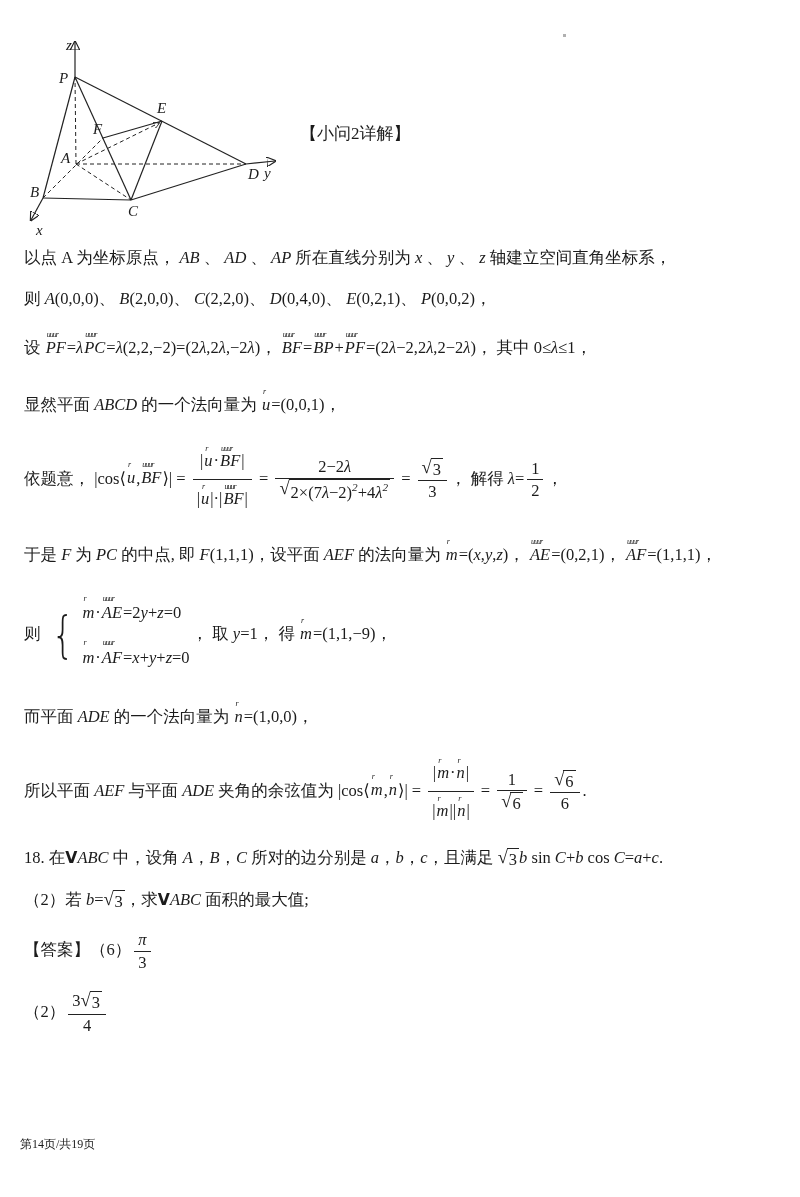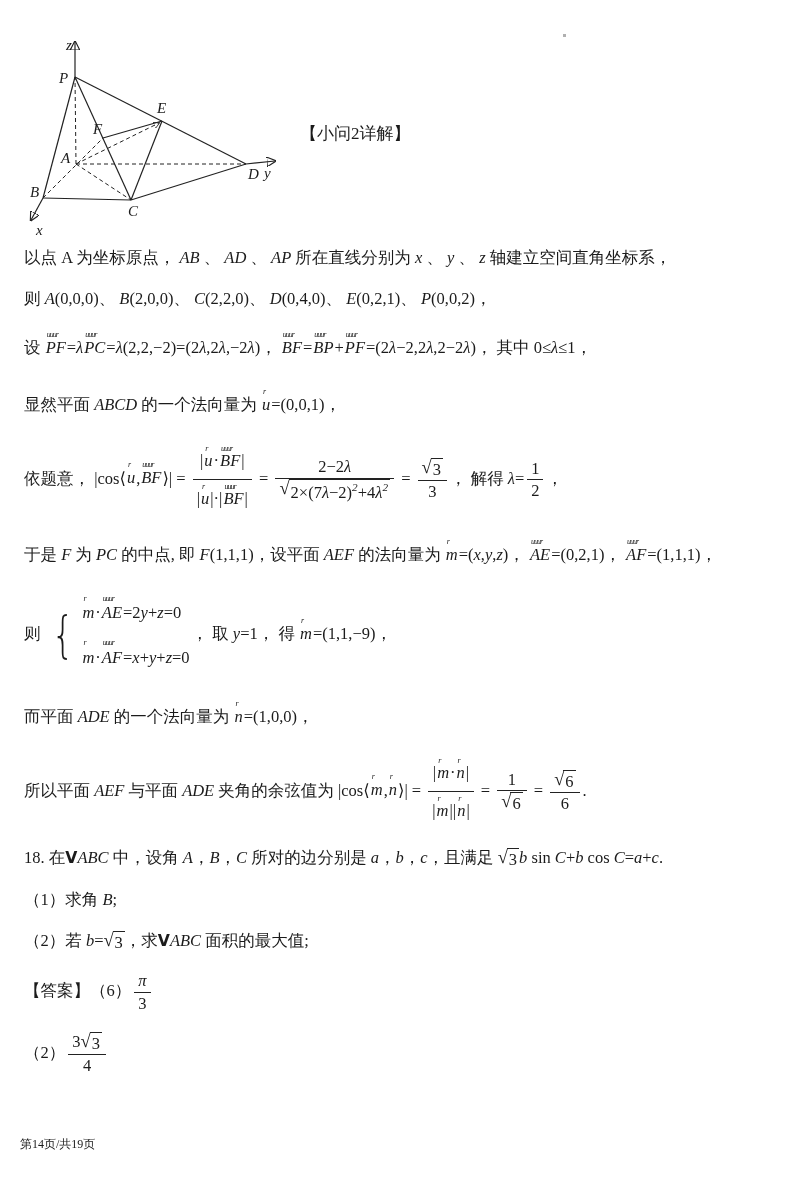--- a/index.html
+++ b/index.html
@@ -114,21 +114,20 @@
               <span class="rsign">√</span>
               <span class="rbar"><span class="mx"><span class="up">6</span></span></span>
             </span></span></span><span class="cn"> = </span><span class="frac"><span class="num"><span class="sqrt">
               <span class="rsign">√</span>
               <span class="rbar"><span class="mx"><span class="up">6</span></span></span>
             </span></span><span class="den"><span class="mx"><span class="up">6</span></span></span></span><span class="cn">.</span></p>
       <p class="line"><span class="cn">18. 在</span><span class="tri">V</span><span class="mx"><span class="it">ABC</span></span><span class="cn"> 中，设角 </span><span class="mx"><span class="it">A</span></span><span class="cn">，</span><span class="mx"><span class="it">B</span></span><span class="cn">，</span><span class="mx"><span class="it">C</span></span><span class="cn"> 所对的边分别是 </span><span class="mx"><span class="it">a</span></span><span class="cn">，</span><span class="mx"><span class="it">b</span></span><span class="cn">，</span><span class="mx"><span class="it">c</span></span><span class="cn">，且满足 </span><span class="sqrt">
           <span class="rsign">√</span>
           <span class="rbar"><span class="mx"><span class="up">3</span></span></span>
         </span><span class="mx"><span class="it">b</span></span><span class="cn"> sin </span><span class="mx"><span class="it">C</span><span class="up">+</span><span class="it">b</span></span><span class="cn"> cos </span><span class="mx"><span class="it">C</span><span class="up">=</span><span class="it">a</span><span class="up">+</span><span class="it">c</span></span><span class="cn">.</span></p>
-      <p class="line"><span class="cn">（1）求角 </span><span class="mx"><span class="it">B</span></span><span class="cn">;</span></p>
       <p class="line"><span class="cn">（2）若 </span><span class="mx"><span class="it">b</span><span class="up">=</span></span><span class="sqrt">
           <span class="rsign">√</span>
           <span class="rbar"><span class="mx"><span class="up">3</span></span></span>
         </span><span class="cn">，求</span><span class="tri">V</span><span class="mx"><span class="it">ABC</span></span><span class="cn"> 面积的最大值;</span></p>
       <p class="line"><span class="cn">【答案】（6）</span><span class="frac"><span class="num"><span class="mx"><span class="it">π</span></span></span><span class="den"><span class="mx"><span class="up">3</span></span></span></span></p>
       <p class="line"><span class="cn">（2）</span><span class="frac"><span class="num"><span class="mx"><span class="up">3</span></span><span class="sqrt">
               <span class="rsign">√</span>
               <span class="rbar"><span class="mx"><span class="up">3</span></span></span>
             </span></span><span class="den"><span class="mx"><span class="up">4</span></span></span></span></p>
     </div>

